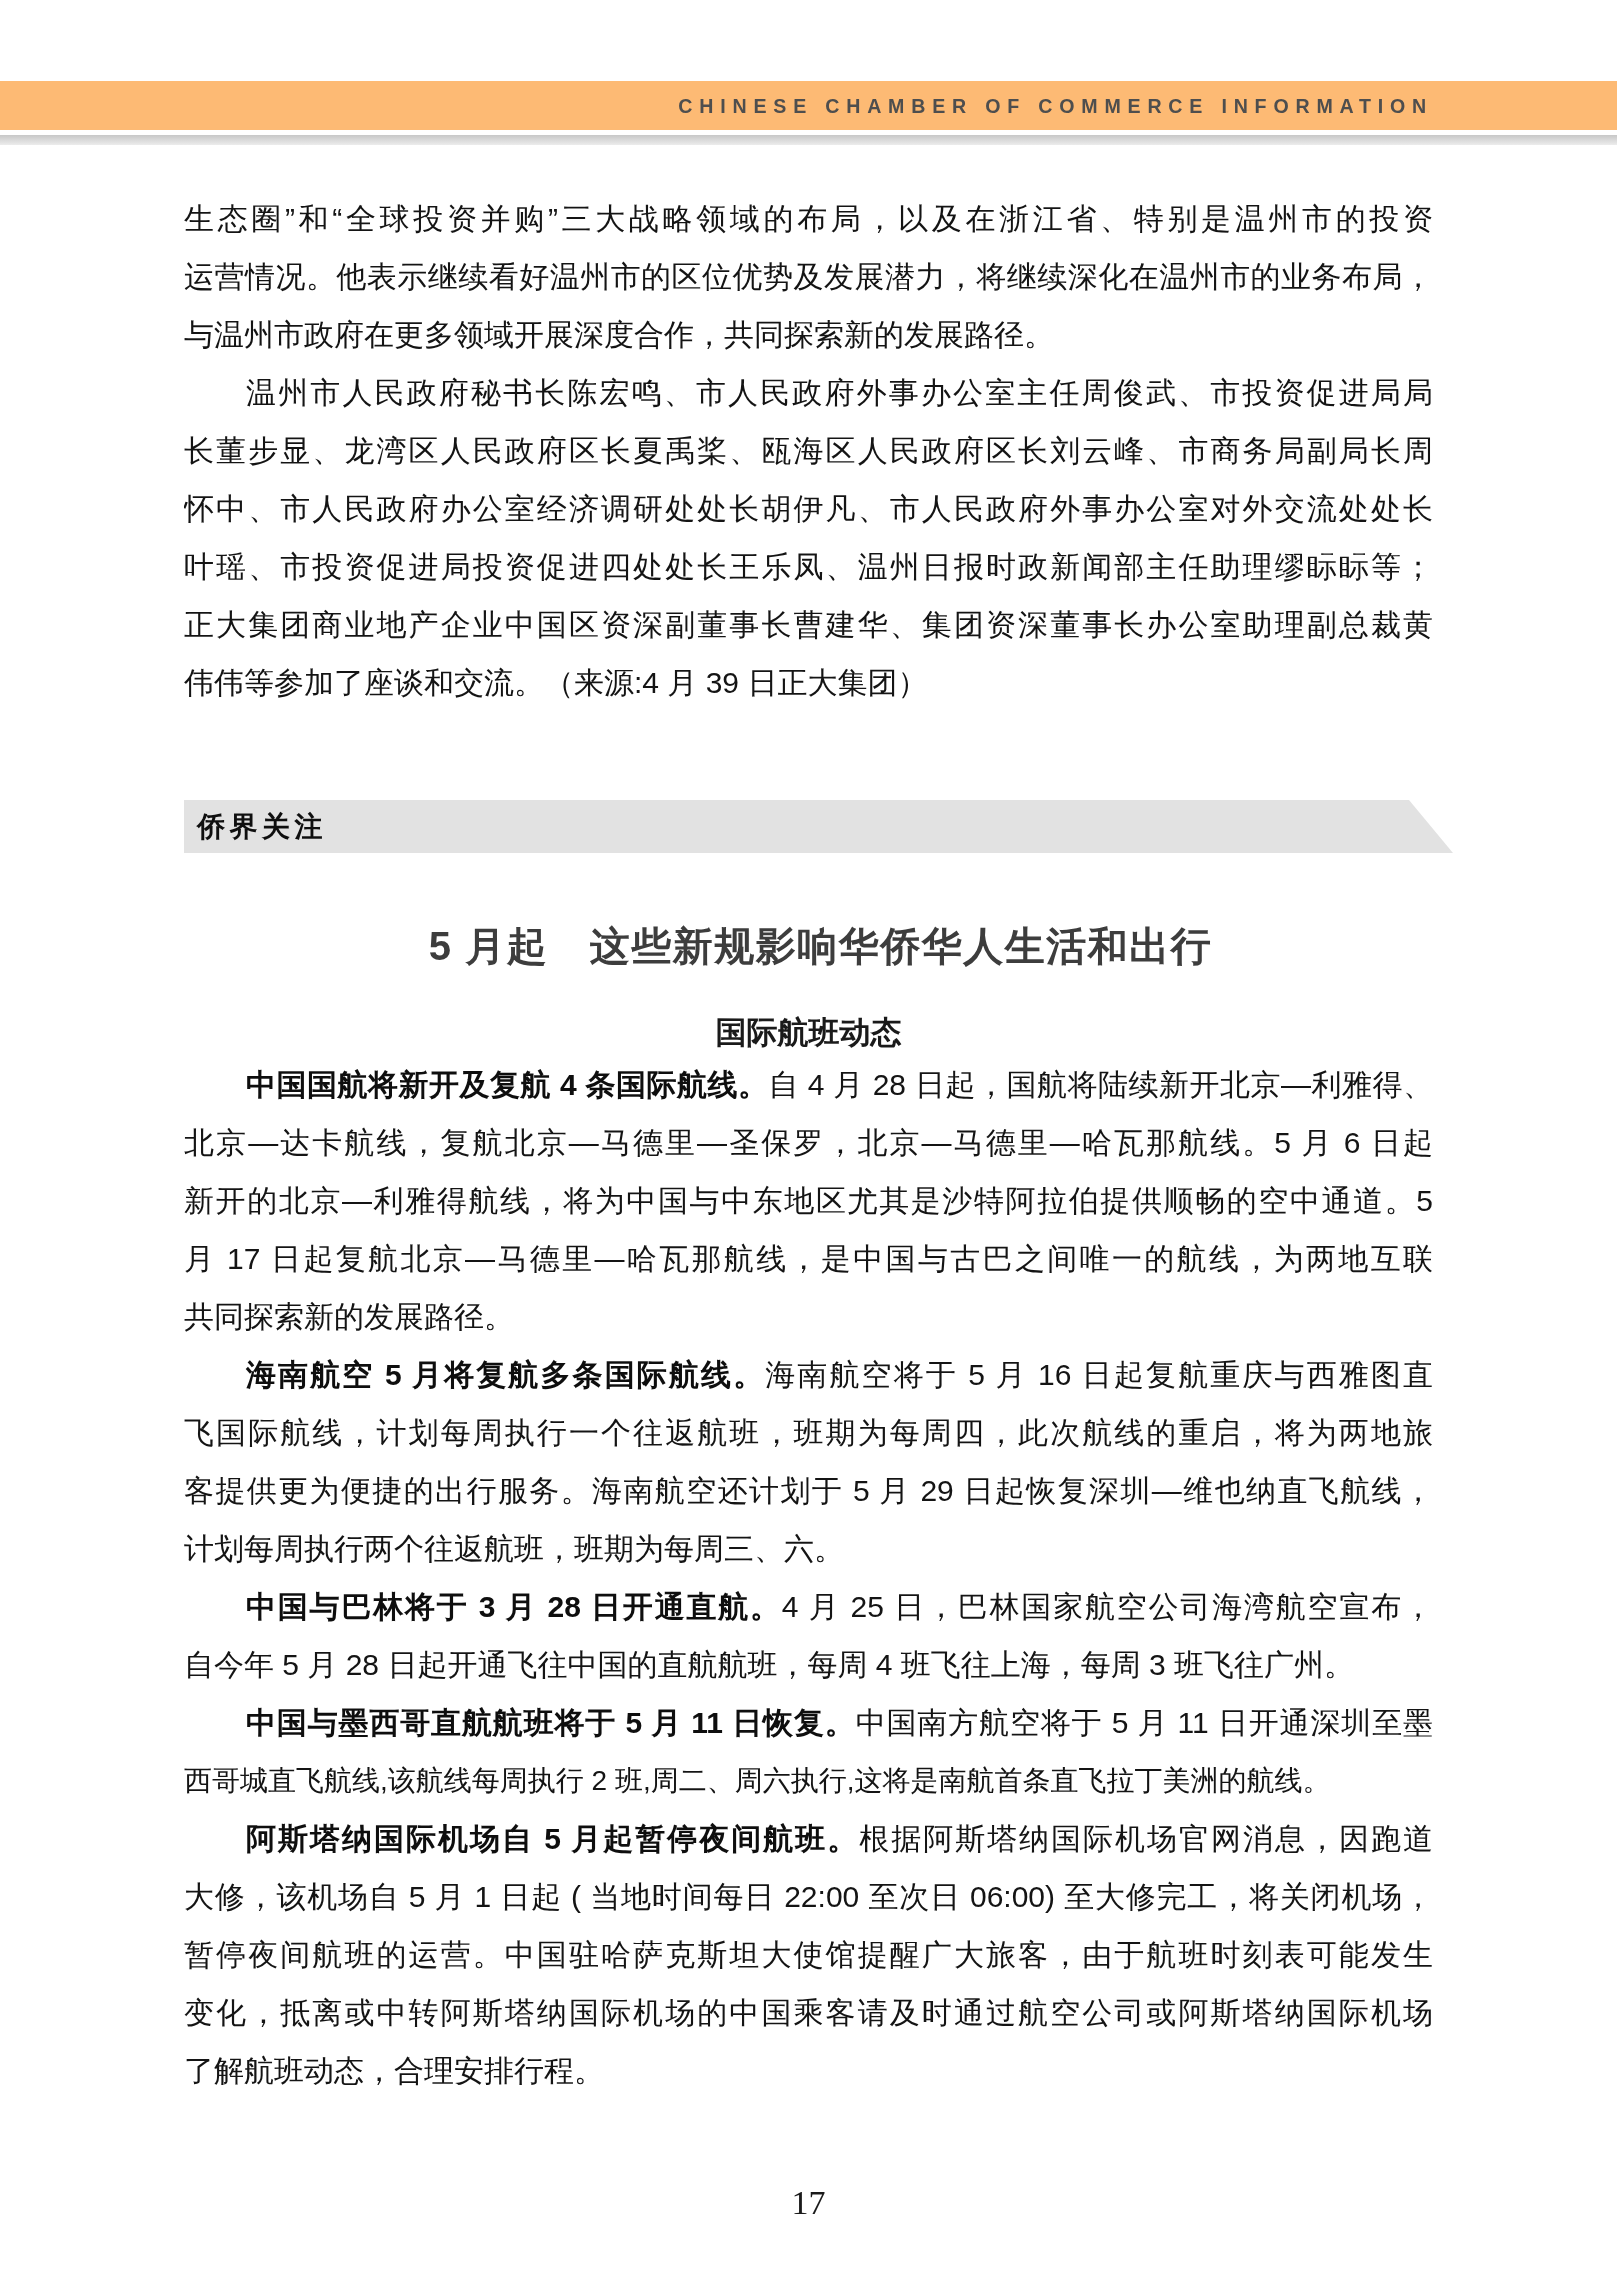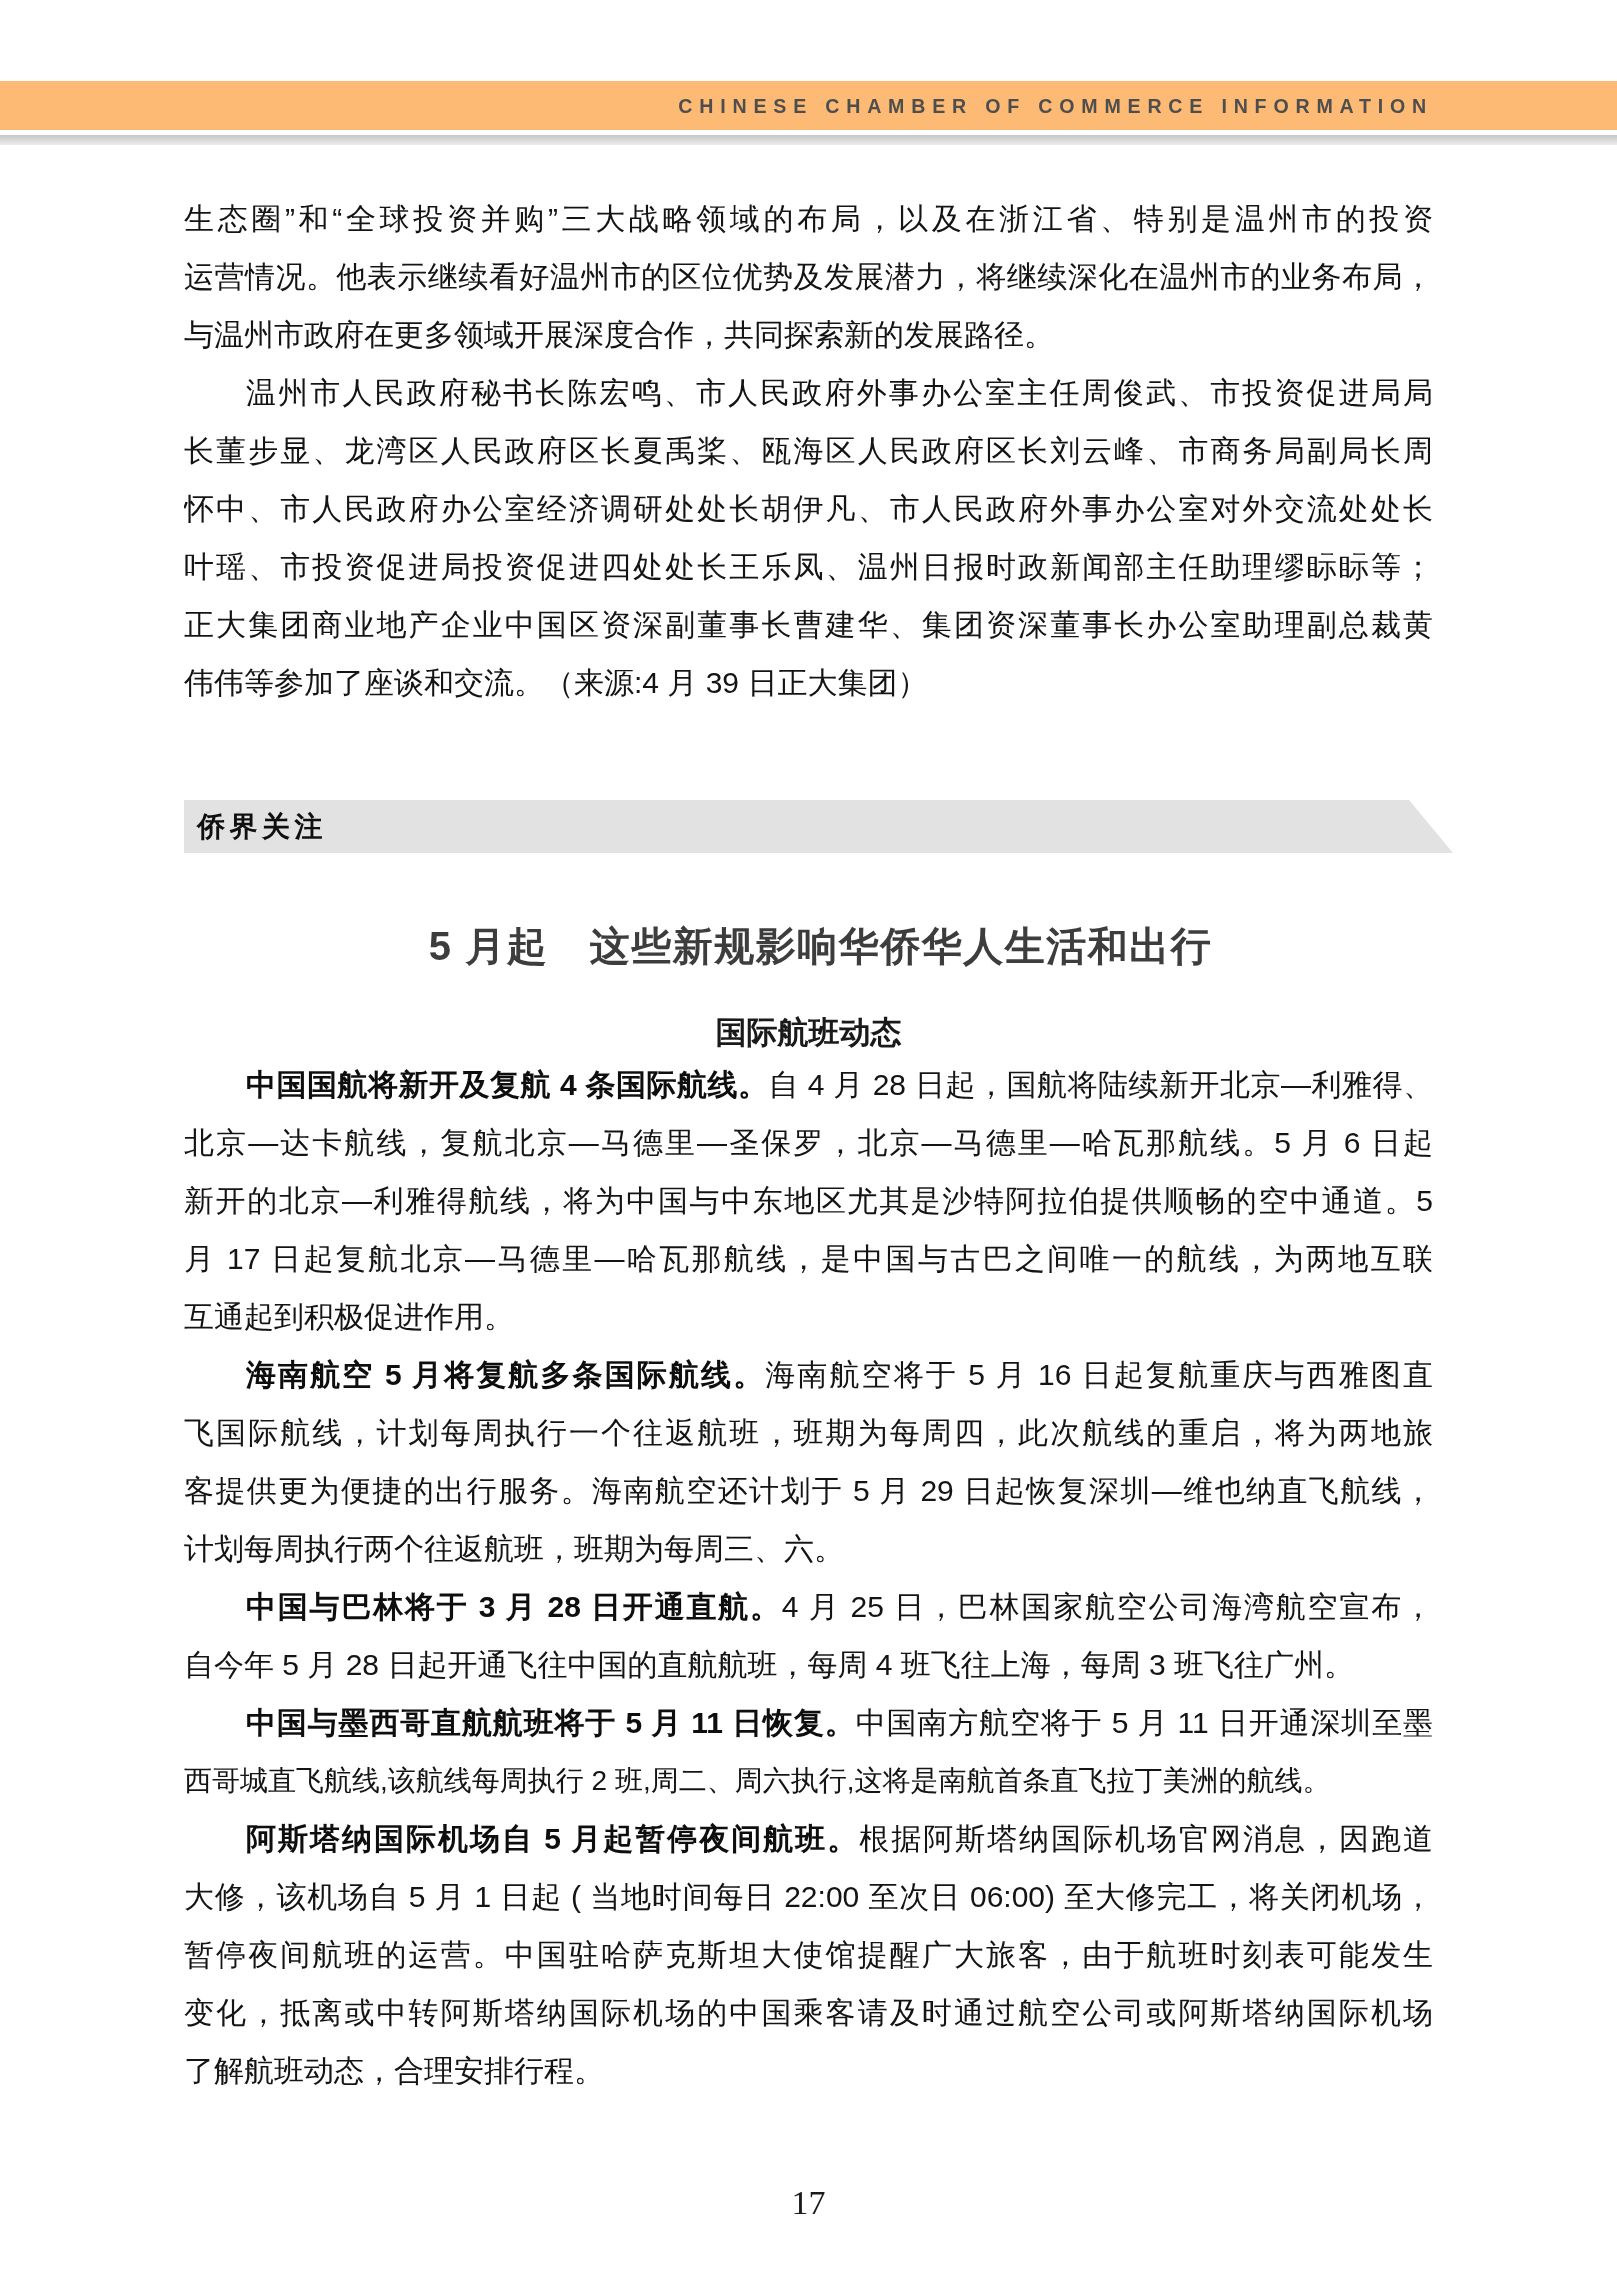--- a/index.html
+++ b/index.html
@@ -100,21 +100,21 @@
 
   <div class="article-title">5 月起　这些新规影响华侨华人生活和出行</div>
 
   <div class="article-subtitle">国际航班动态</div>
 
   <div class="col body-lines" id="section-lines">
       <div class="line full indent"><b>中国国航将新开及复航 4 条国际航线。</b>自 4 月 28 日起，国航将陆续新开北京—利雅得、</div>
       <div class="line full">北京—达卡航线，复航北京—马德里—圣保罗，北京—马德里—哈瓦那航线。5 月 6 日起</div>
       <div class="line full">新开的北京—利雅得航线，将为中国与中东地区尤其是沙特阿拉伯提供顺畅的空中通道。5</div>
       <div class="line full">月 17 日起复航北京—马德里—哈瓦那航线，是中国与古巴之间唯一的航线，为两地互联</div>
-      <div class="line last">互通起到积极促进作用。</div>
+      <div class="line last">共同探索新的发展路径。</div>
       <div class="line full indent"><b>海南航空 5 月将复航多条国际航线。</b>海南航空将于 5 月 16 日起复航重庆与西雅图直</div>
       <div class="line full">飞国际航线，计划每周执行一个往返航班，班期为每周四，此次航线的重启，将为两地旅</div>
       <div class="line full">客提供更为便捷的出行服务。海南航空还计划于 5 月 29 日起恢复深圳—维也纳直飞航线，</div>
       <div class="line last">计划每周执行两个往返航班，班期为每周三、六。</div>
       <div class="line full indent"><b>中国与巴林将于 3 月 28 日开通直航。</b>4 月 25 日，巴林国家航空公司海湾航空宣布，</div>
       <div class="line last">自今年 5 月 28 日起开通飞往中国的直航航班，每周 4 班飞往上海，每周 3 班飞往广州。</div>
       <div class="line full indent"><b>中国与墨西哥直航航班将于 5 月 11 日恢复。</b>中国南方航空将于 5 月 11 日开通深圳至墨</div>
       <div class="line last squeeze">西哥城直飞航线,该航线每周执行 2 班,周二、周六执行,这将是南航首条直飞拉丁美洲的航线。</div>
       <div class="line full indent"><b>阿斯塔纳国际机场自 5 月起暂停夜间航班。</b>根据阿斯塔纳国际机场官网消息，因跑道</div>
       <div class="line full">大修，该机场自 5 月 1 日起 ( 当地时间每日 22:00 至次日 06:00) 至大修完工，将关闭机场，</div>

